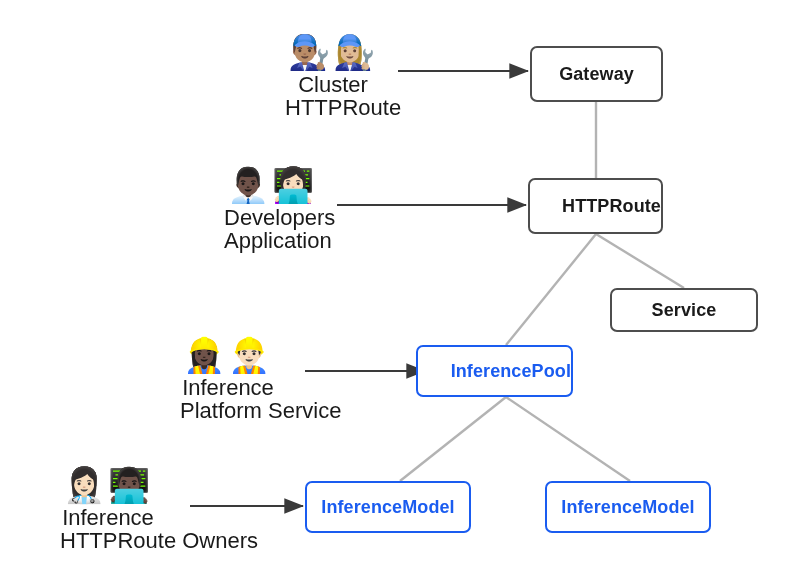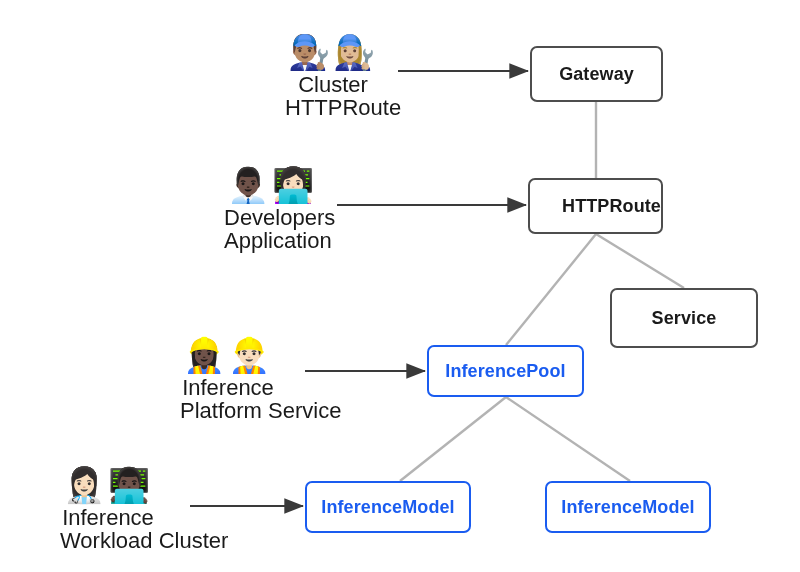--- a/index.html
+++ b/index.html
@@ -89,24 +89,24 @@
       </g>
   </svg>
 
   <div id="node-layer">
       <div class="node dark" style="left: 530px; top: 46px; width: 133px; height: 56px;">
         <span>Gateway</span>
       </div>
       <div class="node dark" style="left: 528px; top: 178px; width: 135px; height: 56px; padding-left: 32px;">
         <span>HTTPRoute</span>
       </div>
-      <div class="node dark" style="left: 610px; top: 288px; width: 148px; height: 60px; align-items: center;">
+      <div class="node dark" style="left: 610px; top: 288px; width: 148px; height: 44px; align-items: center;">
         <span>Service</span>
       </div>
-      <div class="node blue" style="left: 427px; top: 345px; width: 157px; height: 52px;">
+      <div class="node blue" style="left: 416px; top: 345px; width: 157px; height: 52px; justify-content: flex-end;">
         <span>InferencePool</span>
       </div>
       <div class="node blue" style="left: 305px; top: 481px; width: 166px; height: 52px;">
         <span>InferenceModel</span>
       </div>
       <div class="node blue" style="left: 545px; top: 481px; width: 166px; height: 52px;">
         <span>InferenceModel</span>
       </div>
     </div>
   <div id="actor-layer">
@@ -121,17 +121,17 @@
         <div class="actor-label">Application</div>
       </div>
       <div class="actor" style="left: 180px; top: 335px; width: 96px;">
         <div class="actor-emoji">👷🏿‍♀️👷🏻‍♂️</div>
         <div class="actor-label">Inference</div>
         <div class="actor-label">Platform Service</div>
       </div>
       <div class="actor" style="left: 60px; top: 465px; width: 96px;">
         <div class="actor-emoji">👩🏻‍⚕️👨🏿‍💻</div>
         <div class="actor-label">Inference</div>
-        <div class="actor-label">Workload Cluster</div>
+        <div class="actor-label">HTTPRoute Owners</div>
       </div>
     </div>
 
 </div>
 
 </body></html>

